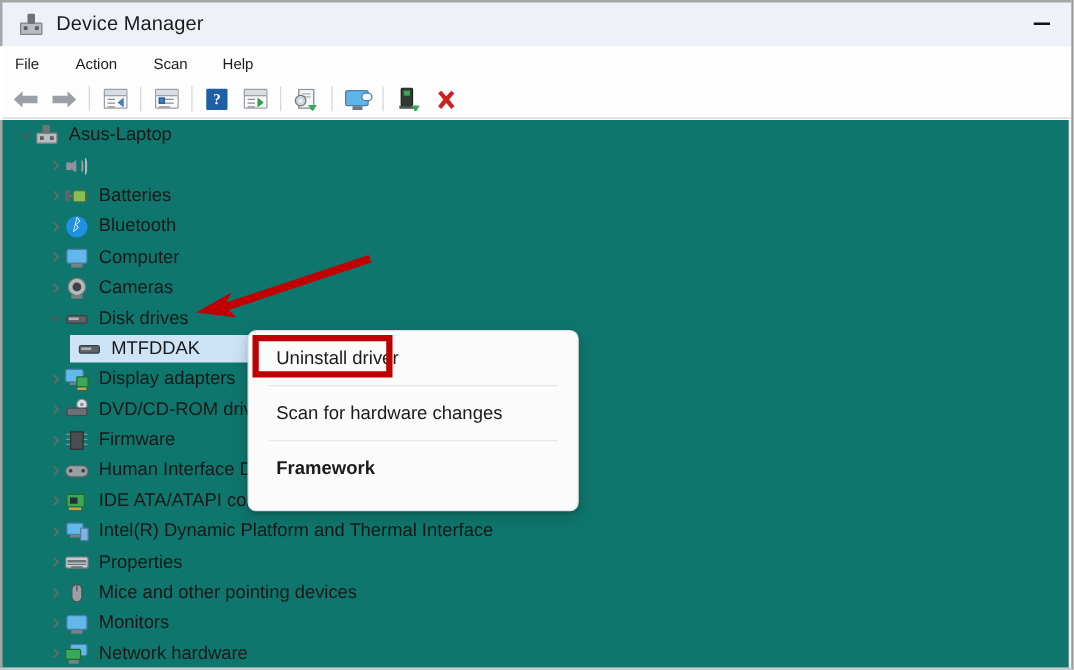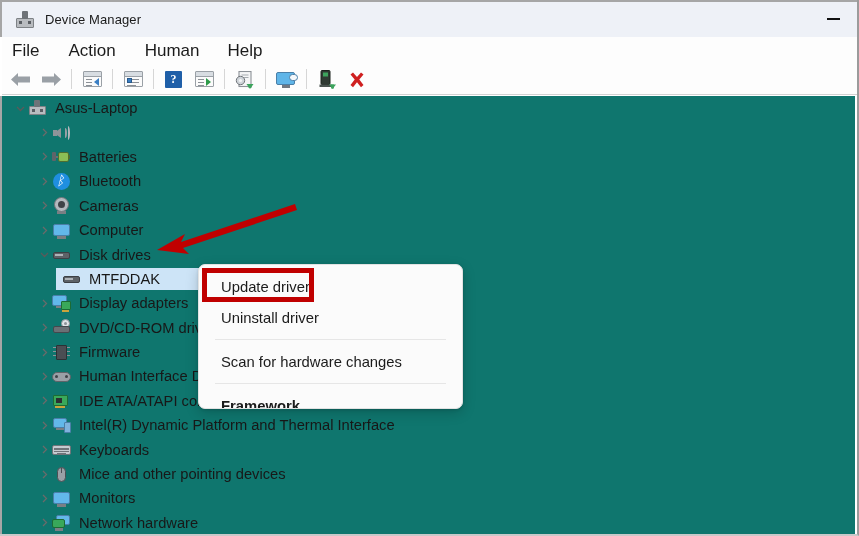--- a/index.html
+++ b/index.html
@@ -60,21 +60,21 @@
   .title-icon .dot1, .title-icon .dot2 {
     position: absolute;
     top: 10px;
     width: 3px; height: 3px;
     background: #5a5e63;
   }
   .title-icon .dot1 { left: 3px; }
   .title-icon .dot2 { left: 12px; }
   .title-text {
     margin-left: 11px;
-    font-size: 13px;
+    font-size: 16px;
     color: #1b1b1b;
     letter-spacing: 0.1px;
   }
   .win-min {
     position: absolute;
     right: 0px; top: 0px;
     width: 47px; height: 34px;
     display: flex; align-items: center; justify-content: center;
   }
   .win-min .dash {
@@ -87,21 +87,21 @@
     position: absolute;
     left: 2px; top: 37px;
     width: 855px;
     height: 27px;
     background: #fdfdfd;
     display: flex;
     align-items: center;
     box-sizing: border-box;
   }
   .menu-item {
-    font-size: 17px;
+    font-size: 12px;
     color: #1b1b1b;
     padding: 3px 0px;
     cursor: default;
   }
   .menu-item.m-file { margin-left: 10px; }
   .menu-item.m-action { margin-left: 29px; }
   .menu-item.m-view { margin-left: 29px; }
   .menu-item.m-help { margin-left: 28px; }
 
   
@@ -363,21 +363,21 @@
     </div>
     <div class="title-text">Device Manager</div>
     <div class="win-min">
       <span class="dash"></span>
     </div>
   </div>
 
   <div class="menubar">
     <div class="menu-item m-file">File</div>
     <div class="menu-item m-action">Action</div>
-    <div class="menu-item m-view">Human</div>
+    <div class="menu-item m-view">Scan</div>
     <div class="menu-item m-help">Help</div>
   </div>
 
   <div class="toolbar">
 
     <div class="tb-btn" style="margin-left:6px;">
       <svg class="ico-arrow" viewBox="0 0 20 15">
         <polygon points="0,7.5 7,1 7,4.5 19,4.5 19,10.5 7,10.5 7,14" fill="#9aa0a6"></polygon>
       </svg>
     </div>
@@ -529,39 +529,39 @@
       </span>
       <span class="lbl">Bluetooth</span>
     </div>
 
     <div class="row d1">
       <span class="chev">
         <svg width="9" height="9" viewBox="0 0 9 9">
             <polyline points="3,1 6.5,4.5 3,8" fill="none" stroke="#6a6a6a" stroke-width="1.3"></polyline>
           </svg>
       </span>
+      <span class="ico i-mon">
+        <i class="scr"></i>
+          <i class="st"></i>
+      </span>
+      <span class="lbl">Computer</span>
+    </div>
+
+    <div class="row d1">
+      <span class="chev">
+        <svg width="9" height="9" viewBox="0 0 9 9">
+            <polyline points="3,1 6.5,4.5 3,8" fill="none" stroke="#6a6a6a" stroke-width="1.3"></polyline>
+          </svg>
+      </span>
       <span class="ico i-cam">
         <i class="o"></i>
           <i class="i"></i>
           <i class="st"></i>
       </span>
       <span class="lbl">Cameras</span>
-    </div>
-
-    <div class="row d1">
-      <span class="chev">
-        <svg width="9" height="9" viewBox="0 0 9 9">
-            <polyline points="3,1 6.5,4.5 3,8" fill="none" stroke="#6a6a6a" stroke-width="1.3"></polyline>
-          </svg>
-      </span>
-      <span class="ico i-mon">
-        <i class="scr"></i>
-          <i class="st"></i>
-      </span>
-      <span class="lbl">Computer</span>
     </div>
 
     <div class="row d1">
       <span class="chev">
         <svg width="9" height="9" viewBox="0 0 9 9">
             <polyline points="1,3 4.5,6.5 8,3" fill="none" stroke="#5a5a5a" stroke-width="1.3"></polyline>
           </svg>
       </span>
       <span class="ico i-hdd">
         <i class="b"></i>
@@ -673,21 +673,21 @@
         <svg width="9" height="9" viewBox="0 0 9 9">
             <polyline points="3,1 6.5,4.5 3,8" fill="none" stroke="#6a6a6a" stroke-width="1.3"></polyline>
           </svg>
       </span>
       <span class="ico i-kb">
         <i class="b"></i>
           <i class="r r1"></i>
           <i class="r r2"></i>
           <i class="r r3"></i>
       </span>
-      <span class="lbl">Keyboards</span>
+      <span class="lbl">Properties</span>
     </div>
 
     <div class="row d1">
       <span class="chev">
         <svg width="9" height="9" viewBox="0 0 9 9">
             <polyline points="3,1 6.5,4.5 3,8" fill="none" stroke="#6a6a6a" stroke-width="1.3"></polyline>
           </svg>
       </span>
       <span class="ico i-mouse">
         <i class="b"></i>
@@ -719,21 +719,20 @@
         <i class="s1"></i>
           <i class="s2"></i>
           <i class="st"></i>
       </span>
       <span class="lbl">Network hardware</span>
     </div>
 
   </div>
 
   <div class="ctxmenu">
-    <div class="ctx-item">Update driver</div>
     <div class="ctx-item">Uninstall driver</div>
     <div class="ctx-sep"></div>
     <div class="ctx-item">Scan for hardware changes</div>
     <div class="ctx-sep"></div>
     <div class="ctx-item bold">Framework</div>
   </div>
 
   <div class="redbox"></div>
 
   <svg class="arrow-svg" viewBox="0 0 160 66">

